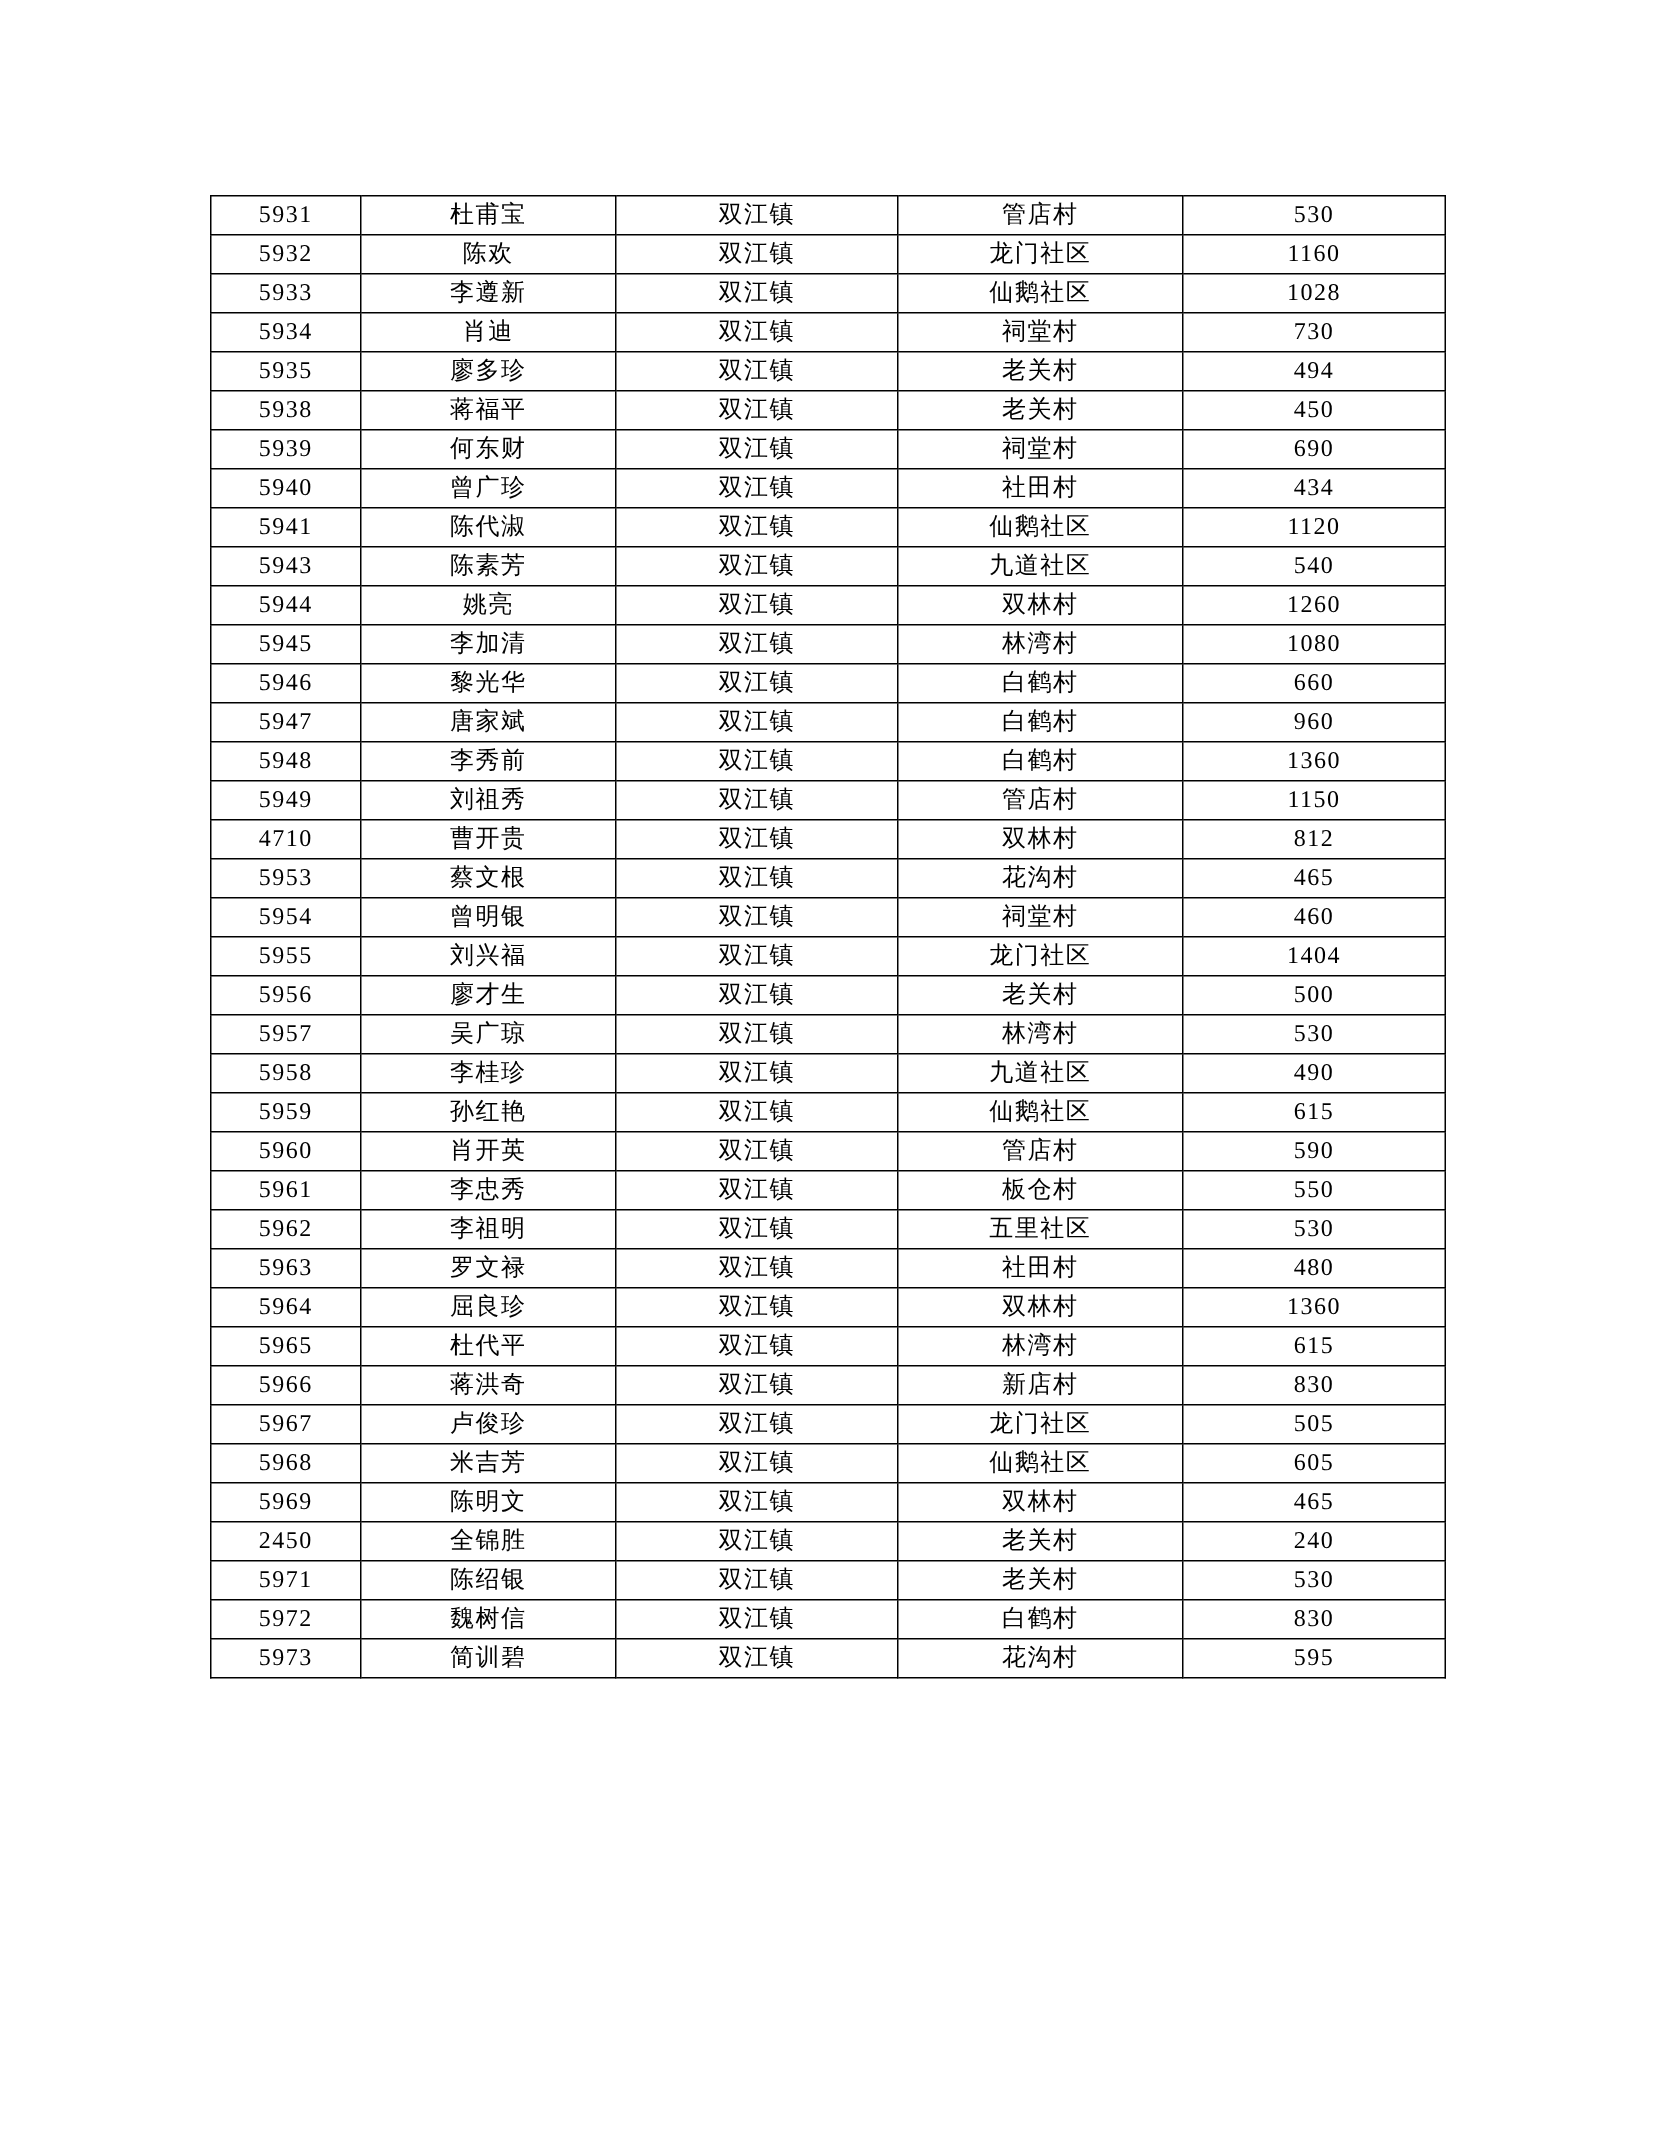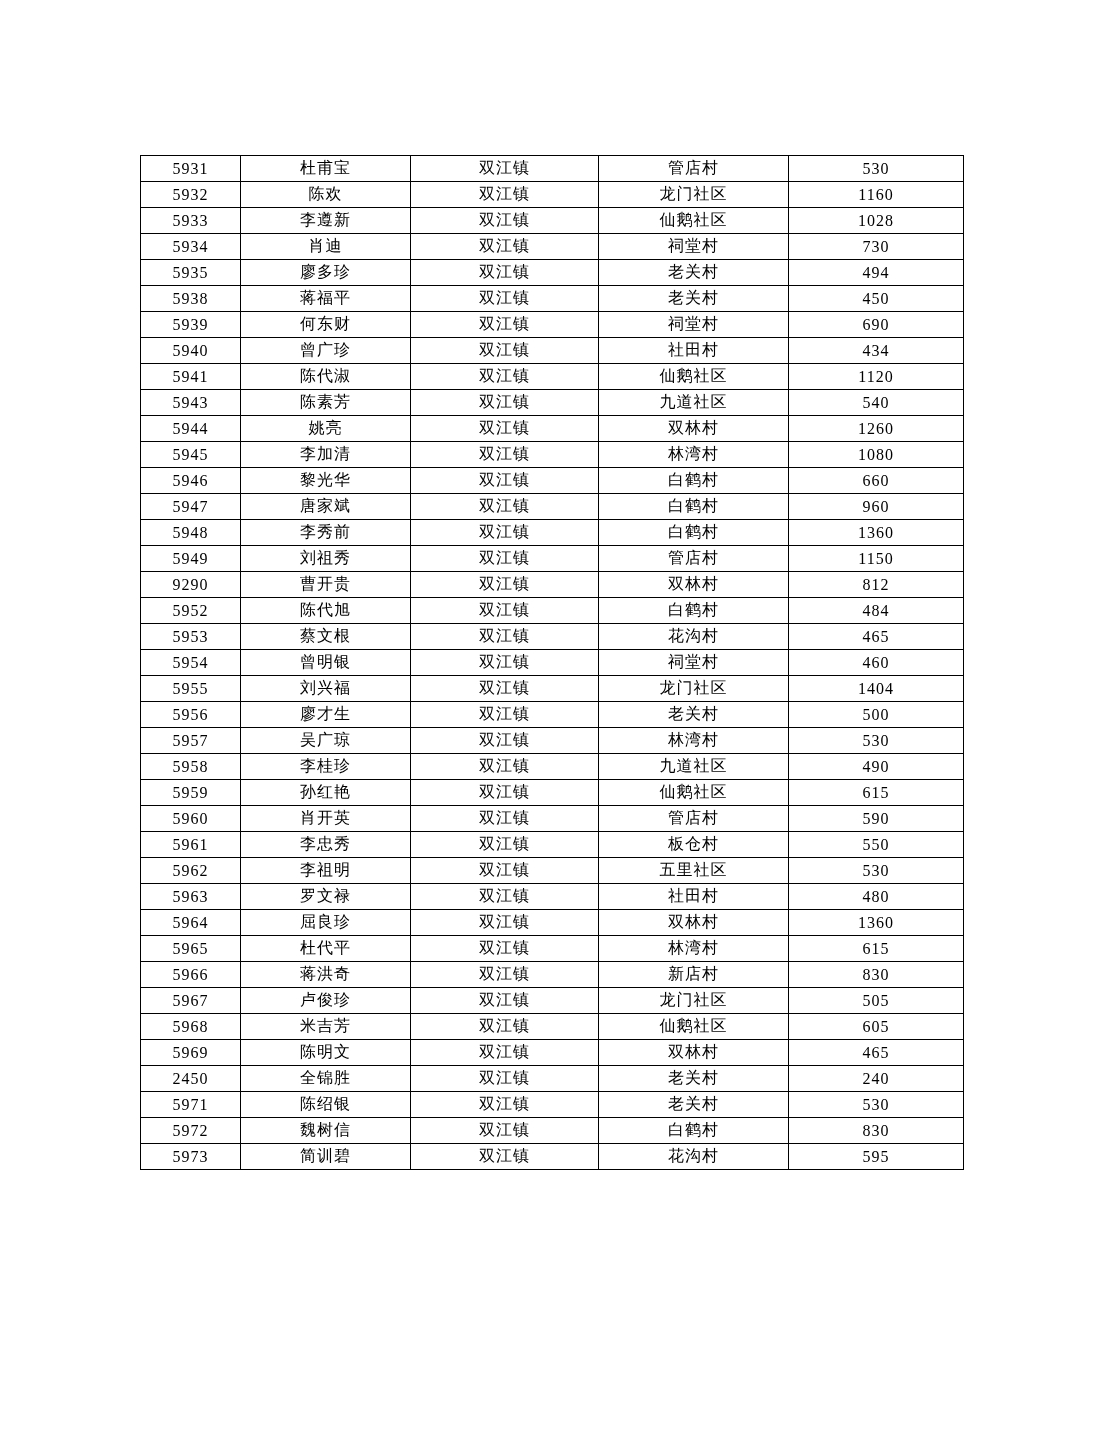--- a/index.html
+++ b/index.html
@@ -23,21 +23,20 @@
     background: #ffffff;
   }
   table.roster {
     position: absolute;
     left: 140px;
     top: 130px;
     width: 823px;
     border-collapse: collapse;
     table-layout: fixed;
     font-size: 16px;
-    margin-top: 25px;
   }
   table.roster td {
     border: 1px solid #000000;
     height: 25px;
     padding: 0 2px;
     text-align: center;
     vertical-align: middle;
     white-space: nowrap;
     overflow: hidden;
     letter-spacing: 1px;
@@ -167,32 +166,25 @@
           <td>1360</td>
         </tr>
         <tr>
           <td>5949</td>
           <td>刘祖秀</td>
           <td>双江镇</td>
           <td>管店村</td>
           <td>1150</td>
         </tr>
         <tr>
-          <td>9290</td>
+          <td>4710</td>
           <td>曹开贵</td>
           <td>双江镇</td>
           <td>双林村</td>
           <td>812</td>
-        </tr>
-        <tr>
-          <td>5952</td>
-          <td>陈代旭</td>
-          <td>双江镇</td>
-          <td>白鹤村</td>
-          <td>484</td>
         </tr>
         <tr>
           <td>5953</td>
           <td>蔡文根</td>
           <td>双江镇</td>
           <td>花沟村</td>
           <td>465</td>
         </tr>
         <tr>
           <td>5954</td>

